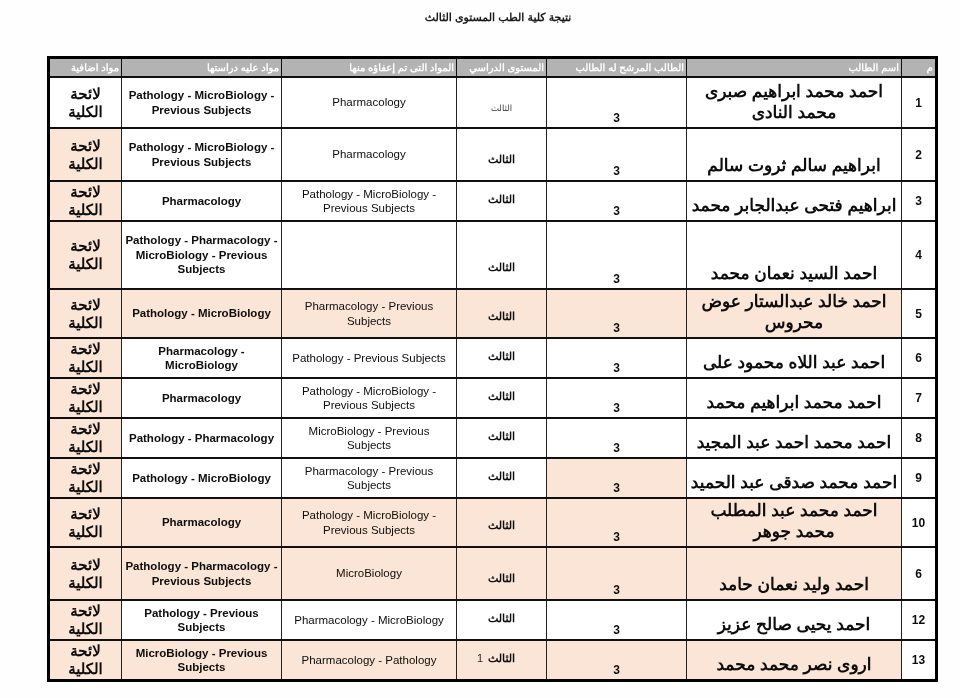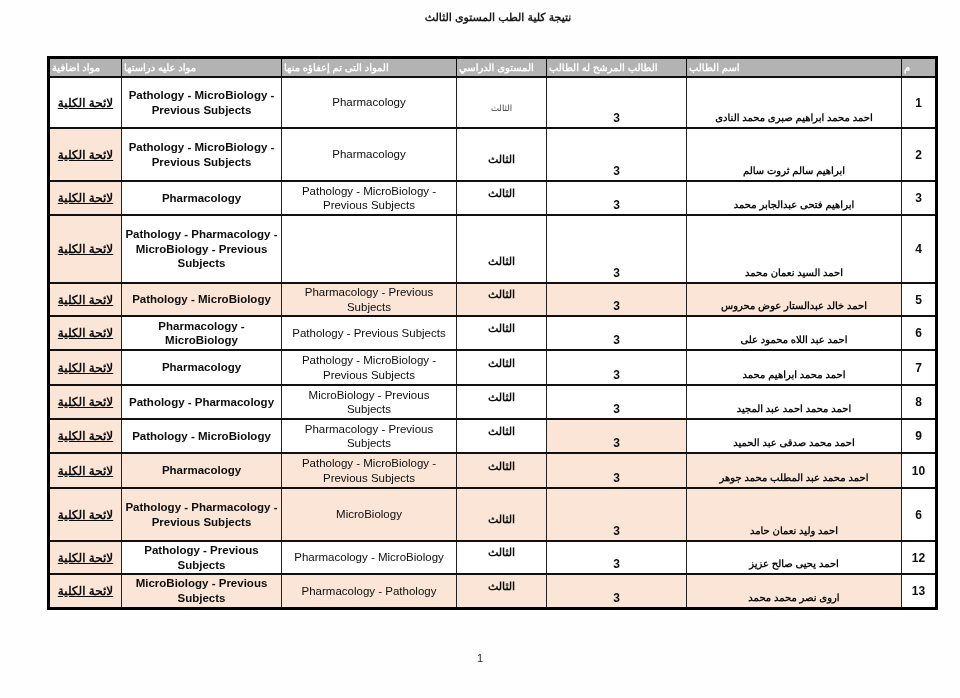--- a/index.html
+++ b/index.html
@@ -39,42 +39,42 @@
     border: 3px solid #000;
   }
   th {
     background: var(--header-bg, #b3b3b3);
     color: #ffffff;
     font-size: 10px;
     font-weight: bold;
     height: 17px;
     padding: 0 2px;
     border: 1.5px solid #111;
-    text-align: left;
+    text-align: right;
     white-space: nowrap;
     overflow: hidden;
   }
   td {
     border-left: 1.5px solid #222;
     border-right: 1.5px solid #222;
     border-top: 2px solid #101010;
     border-bottom: 2px solid #101010;
     padding: 1px 3px;
     text-align: center;
     background: #ffffff;
     color: #0d0d0d;
   }
   td.hl { background: var(--hl, #fbe5d6); }
   .c-index  { font-size: 12px; font-weight: bold; vertical-align: middle; }
-  .c-name   { font-size: 10px; font-weight: bold; vertical-align: bottom; padding-bottom: 4px; }
+  .c-name   { font-size: 17px; font-weight: bold; vertical-align: bottom; padding-bottom: 4px; }
   .c-nom    { font-size: 12px; font-weight: bold; vertical-align: bottom; padding-bottom: 2px; }
   .c-level  { font-size: 11px; font-weight: bold; vertical-align: bottom; padding-bottom: 14px; }
   .c-exempt { font-size: 11.5px; font-weight: normal; vertical-align: middle; line-height: 1.25; }
   .c-study  { font-size: 11.5px; font-weight: bold; vertical-align: middle; line-height: 1.25; }
-  .c-add    { font-size: 12px; font-weight: bold; vertical-align: middle; text-decoration: underline; }
+  .c-add    { font-size: 15px; font-weight: bold; vertical-align: middle; }
   td.small-level { font-size: 8.5px; font-weight: normal; color: #3c3c3c; }
   .page-number {
     position: absolute;
     top: 652px;
     left: 0;
     right: 0;
     text-align: center;
     font-size: 11px;
     color: #2a2a2a;
   }

